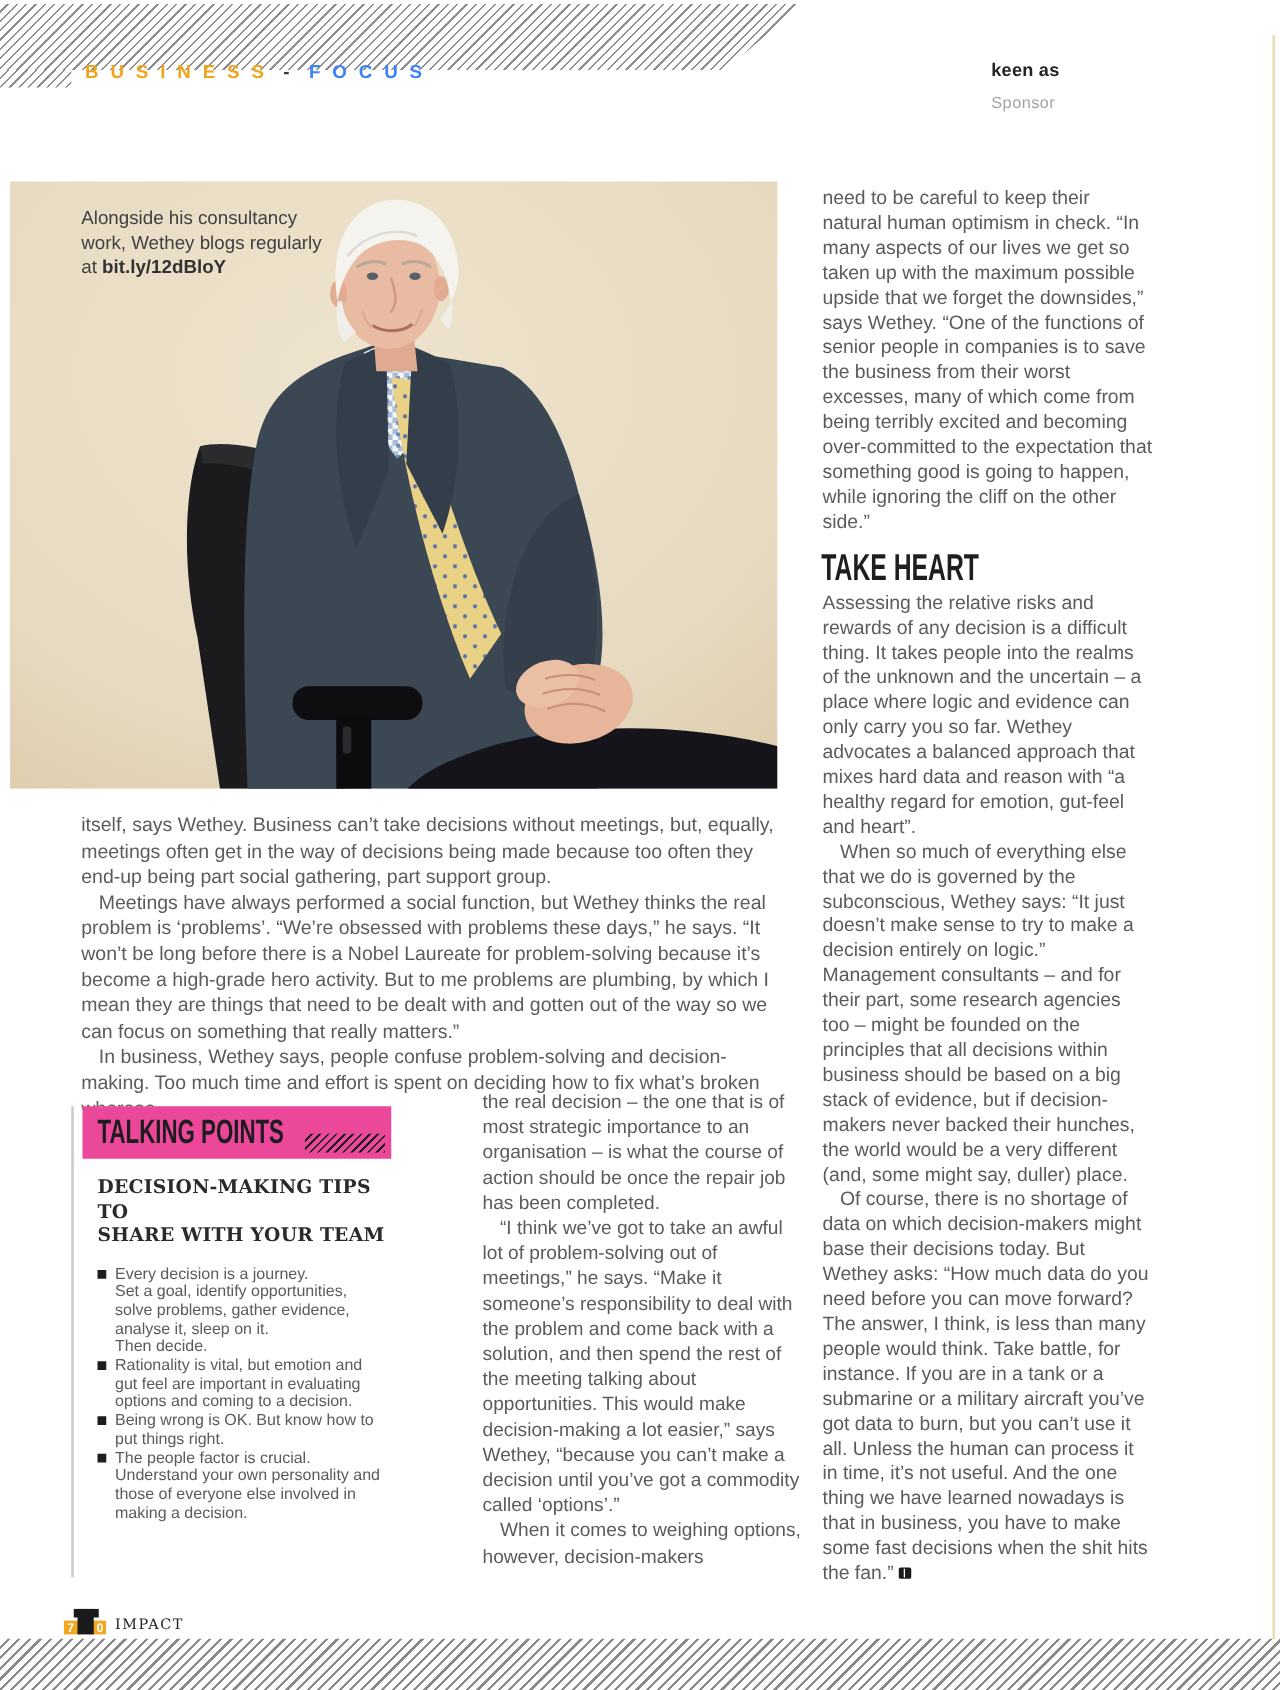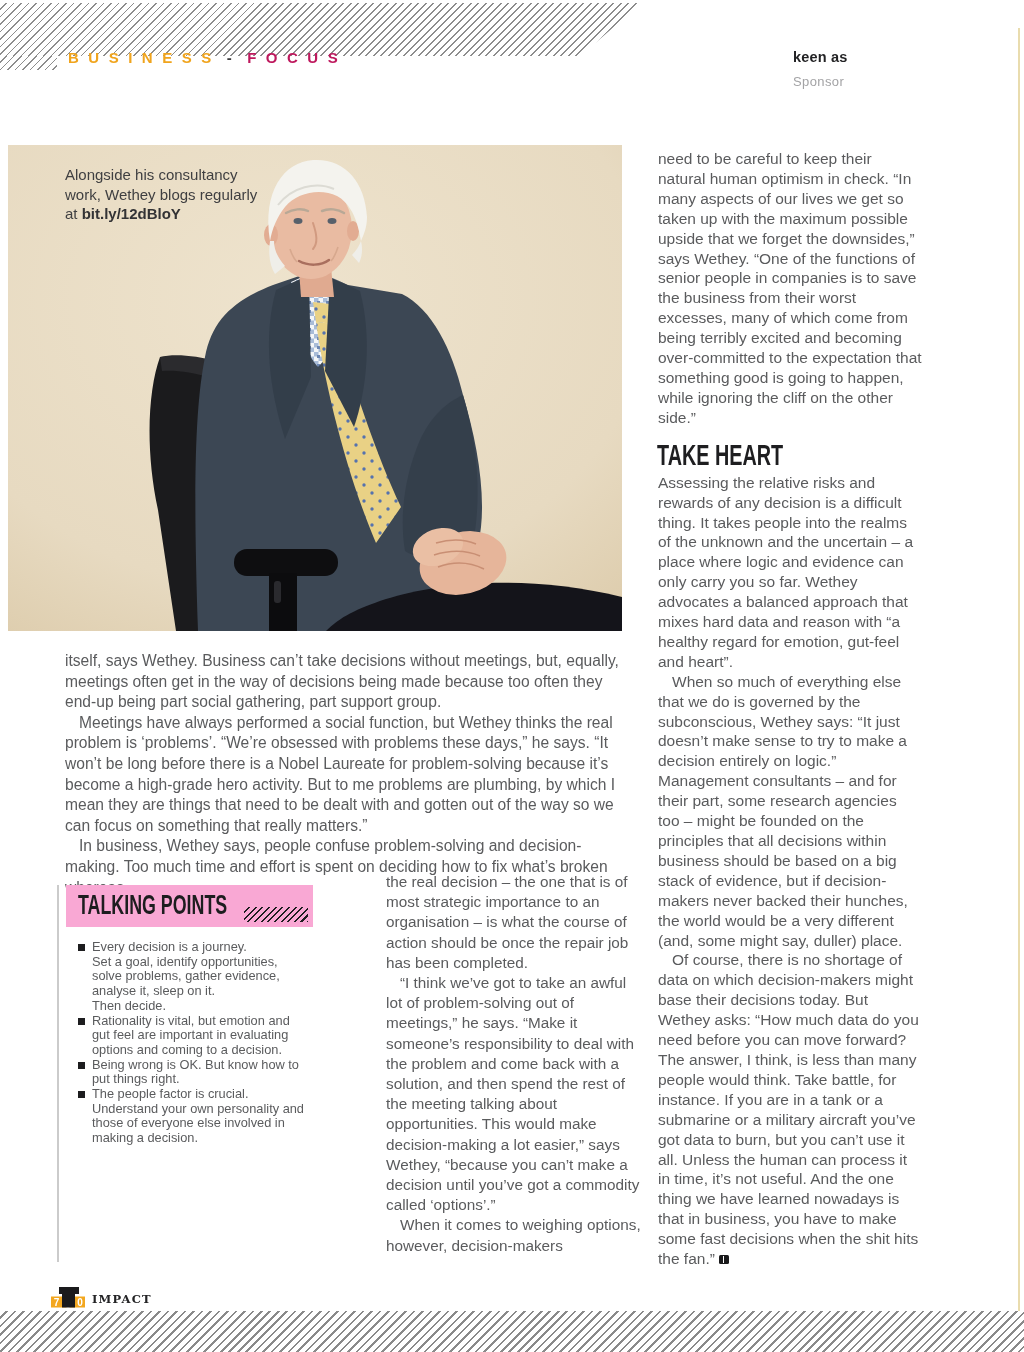--- a/index.html
+++ b/index.html
@@ -17,21 +17,21 @@
   .stripes-top-ext{
     position:absolute;left:0;top:56px;width:57px;height:14px;
     background:repeating-linear-gradient(135deg,#ffffff 0 4px,#8d8d8d 4px 5.3px);
   }
   .section-label{
     position:absolute;left:68px;top:49px;z-index:3;
     font-size:15px;font-weight:700;letter-spacing:9.5px;white-space:nowrap;
   }
   .section-label .p1{color:#f0a41d;text-align:center;}
   .section-label .sep{color:#3a3a3c;margin:0 6px;}
-  .section-label .p2{color:#be185d;}
+  .section-label .p2{color:#3b82f6;}
   
   .sponsor{position:absolute;left:790px;top:50px;width:230px;color:#232325;}
   .sponsor .keen{font-size:14.5px;font-weight:700;letter-spacing:.2px;padding-left:3px;line-height:1;}
   .sponsor .mustard{font-size:41px;font-weight:700;letter-spacing:-2px;line-height:.78;margin-top:1px;}
   .sponsor .dot{color:#ffd900;}
   .sponsor .sp-label{font-size:13px;color:#a3a3a5;padding-left:3px;margin-top:9px;letter-spacing:.4px;}
   
   .photo{position:absolute;left:8px;top:145px;width:682px;height:486px;}
   .photo svg{display:block;}
   .photo-caption{
@@ -48,39 +48,39 @@
   .cond{display:inline-block;transform:scaleX(.66);transform-origin:0 50%;white-space:nowrap;}
   .take-heart{
     margin:12px 0 3px -1px;font-size:30px;font-weight:700;color:#1e1e20;line-height:1;
   }
   .eoa{display:inline-block;width:10px;height:9px;background:#1a1a1c;border-radius:1.5px;
        position:relative;margin-left:4px;vertical-align:baseline;}
   .eoa::after{content:"";position:absolute;left:4px;top:1px;width:1.5px;height:7px;background:#fff;}
   
   .tp-rule{position:absolute;left:57px;top:885px;width:1.5px;height:377px;background:#cbcbcb;}
   .tp-box{position:absolute;left:66px;top:885px;width:247px;}
-  .tp-bar{position:relative;height:42px;background:#f9a8d4;}
+  .tp-bar{position:relative;height:42px;background:#ec4899;}
   .tp-title{position:absolute;left:12px;top:7px;font-size:27px;font-weight:700;color:#1d1d1f;line-height:1;}
   .tp-hatch{
     position:absolute;right:5px;bottom:5px;width:64px;height:15px;
     background:repeating-linear-gradient(135deg,rgba(0,0,0,0) 0 3.2px,#1d1d1f 3.2px 4.7px);
   }
   .tp-sub{
     margin:13px 0 0 12px;font-family:"DejaVu Serif",serif;font-weight:700;
     font-size:15px;line-height:19.5px;color:#2a2a2c;letter-spacing:.2px;
   }
   .tp-list{list-style:none;margin:13px 0 0 12px;padding:0;width:228px;}
   .tp-list li{position:relative;padding-left:14px;font-size:12.8px;line-height:14.7px;color:#5a5b5d;}
   .tp-list li::before{content:"";position:absolute;left:0;top:4px;width:7px;height:7px;background:#1d1d1f;}
   .tp-list .bt{white-space:pre-line;}
   
   .footer-logo{position:absolute;left:51px;top:1286px;height:22px;display:flex;align-items:flex-end;}
   .footer-logo svg{display:block;}
   .footer-mag{
-    font-family:"DejaVu Serif",serif;font-weight:700;font-size:11.5px;letter-spacing:1.2px;
+    font-family:"DejaVu Serif",serif;font-weight:400;font-size:11.5px;letter-spacing:1.2px;
     color:#232325;margin-left:7px;padding-bottom:2px;
   }
   .stripes-bottom{
     position:absolute;left:0;top:1311px;width:1024px;height:41px;
     background:repeating-linear-gradient(135deg,#ffffff 0 4.2px,#8a8a8a 4.2px 6px);
   }
   .edge-line{position:absolute;left:1018px;top:28px;width:1.5px;height:1283px;background:#e9dcae;}
 </style>
 </head>
 <body>
@@ -178,20 +178,24 @@
     <p class="indent">Meetings have always performed a social function, but Wethey thinks the real problem is ‘problems’. “We’re obsessed with problems these days,” he says. “It won’t be long before there is a Nobel Laureate for problem-solving because it’s become a high-grade hero activity. But to me problems are plumbing, by which I mean they are things that need to be dealt with and gotten out of the way so we can focus on something that really matters.”</p>
     <p class="indent">In business, Wethey says, people confuse problem-solving and decision-making. Too much time and effort is spent on deciding how to fix what’s broken whereas</p>
   </div>
 
   <div class="tp-rule"></div>
   <div class="tp-box">
     <div class="tp-bar">
       <span class="tp-title"><span class="cond">TALKING POINTS</span></span>
       <span class="tp-hatch"></span>
     </div>
+    <div class="tp-sub">
+      <div>DECISION-MAKING TIPS TO</div>
+      <div>SHARE WITH YOUR TEAM</div>
+    </div>
     <ul class="tp-list">
       <li><span class="bt">Every decision is a journey.
 Set a goal, identify opportunities, solve problems, gather evidence, analyse it, sleep on it.
 Then decide.</span></li>
       <li><span class="bt">Rationality is vital, but emotion and gut feel are important in evaluating options and coming to a decision.</span></li>
       <li><span class="bt">Being wrong is OK. But know how to put things right.</span></li>
       <li><span class="bt">The people factor is crucial. Understand your own personality and those of everyone else involved in making a decision.</span></li>
     </ul>
   </div>
 

